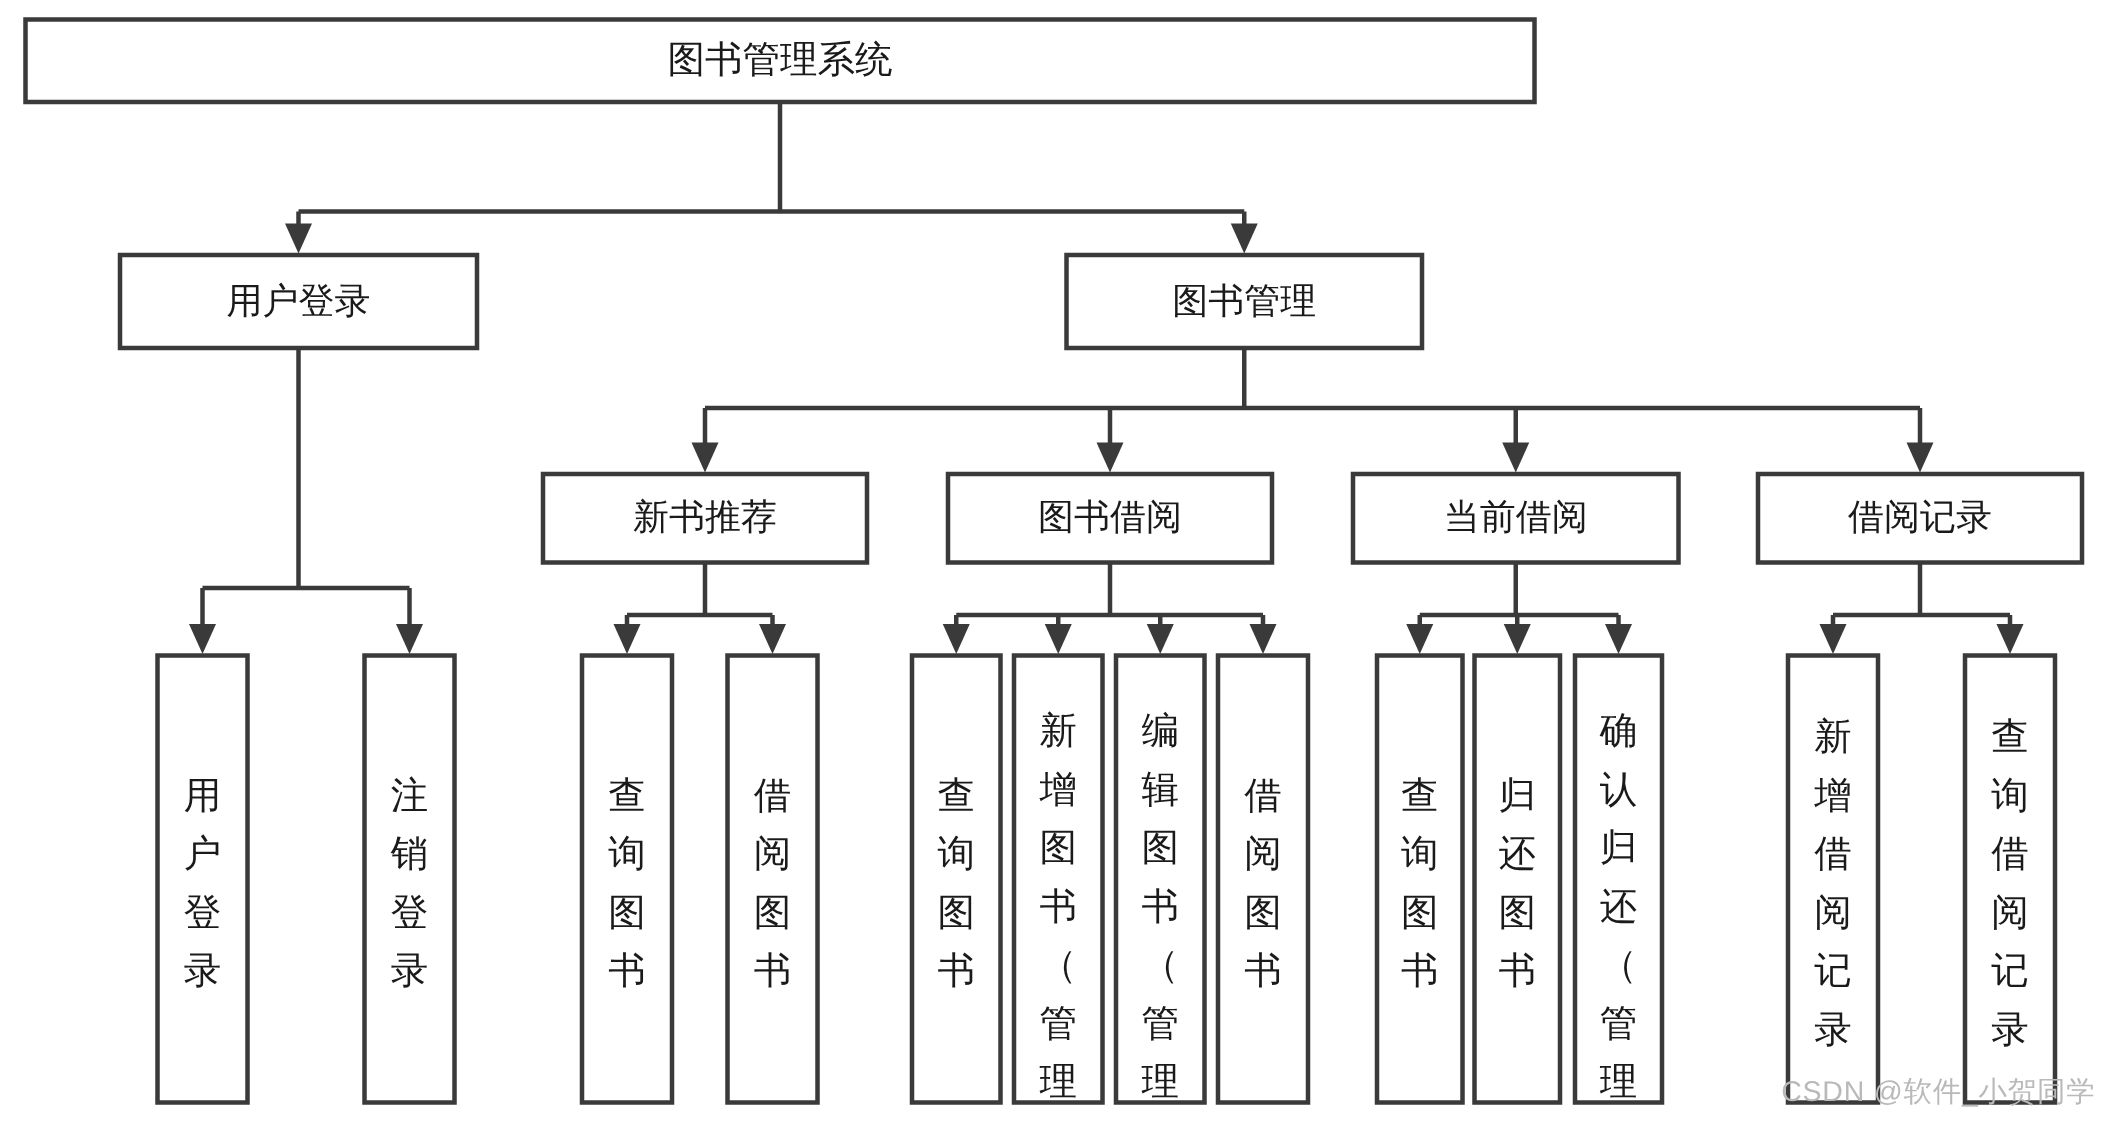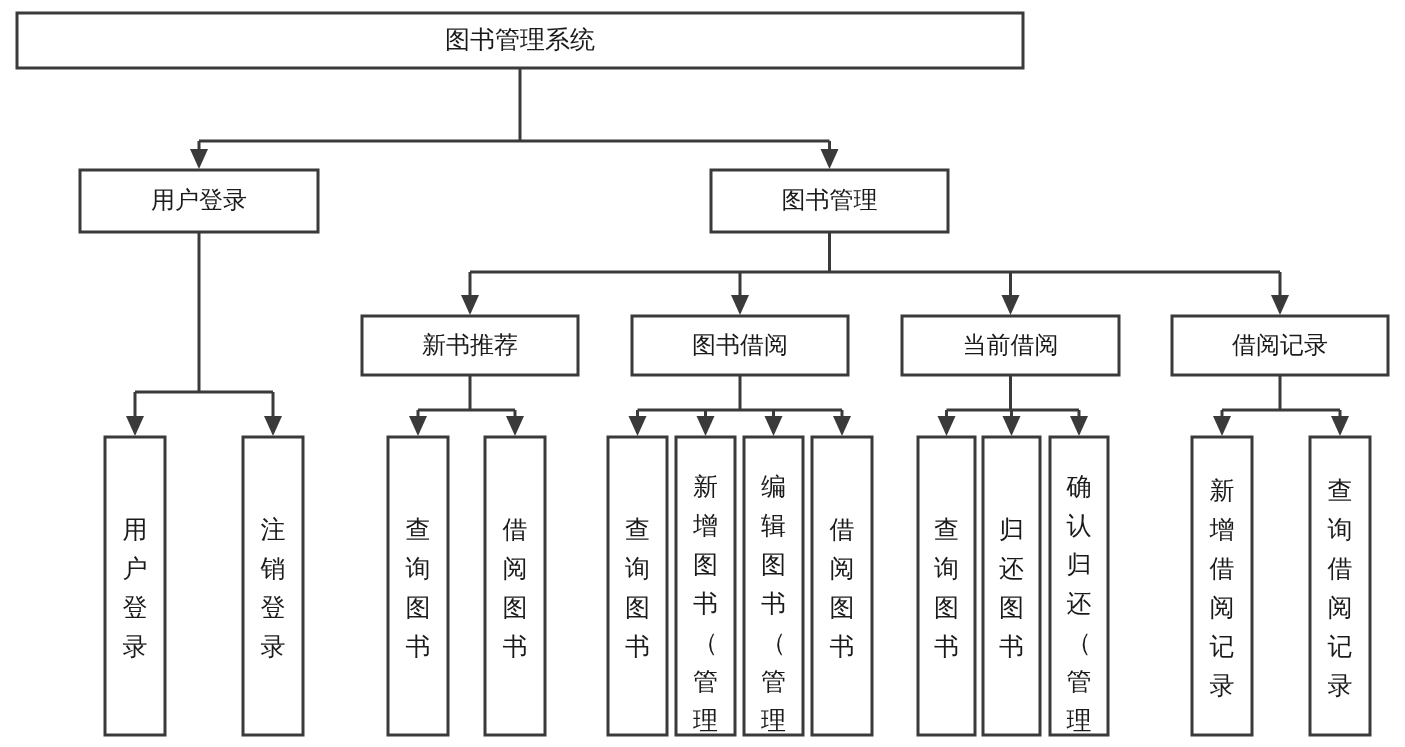--- a/index.html
+++ b/index.html
@@ -204,13 +204,14 @@
         <g>
           <rect x="1192" y="437" width="60" height="298" class="node-box"></rect>
           <text x="1222" y="0" class="leaf-label"><tspan x="1222" y="499.42">新</tspan><tspan x="1222" y="538.4200000000001">增</tspan><tspan x="1222" y="577.4200000000001">借</tspan><tspan x="1222" y="616.4200000000001">阅</tspan><tspan x="1222" y="655.4200000000001">记</tspan><tspan x="1222" y="694.4200000000001">录</tspan></text>
         </g>
         <g>
           <rect x="1310" y="437" width="60" height="298" class="node-box"></rect>
           <text x="1340" y="0" class="leaf-label"><tspan x="1340" y="499.42">查</tspan><tspan x="1340" y="538.4200000000001">询</tspan><tspan x="1340" y="577.4200000000001">借</tspan><tspan x="1340" y="616.4200000000001">阅</tspan><tspan x="1340" y="655.4200000000001">记</tspan><tspan x="1340" y="694.4200000000001">录</tspan></text>
         </g>
       </g>
   </svg>
+  <div class="watermark">CSDN @软件_小贺同学</div>
 </div>
 
 </body></html>

